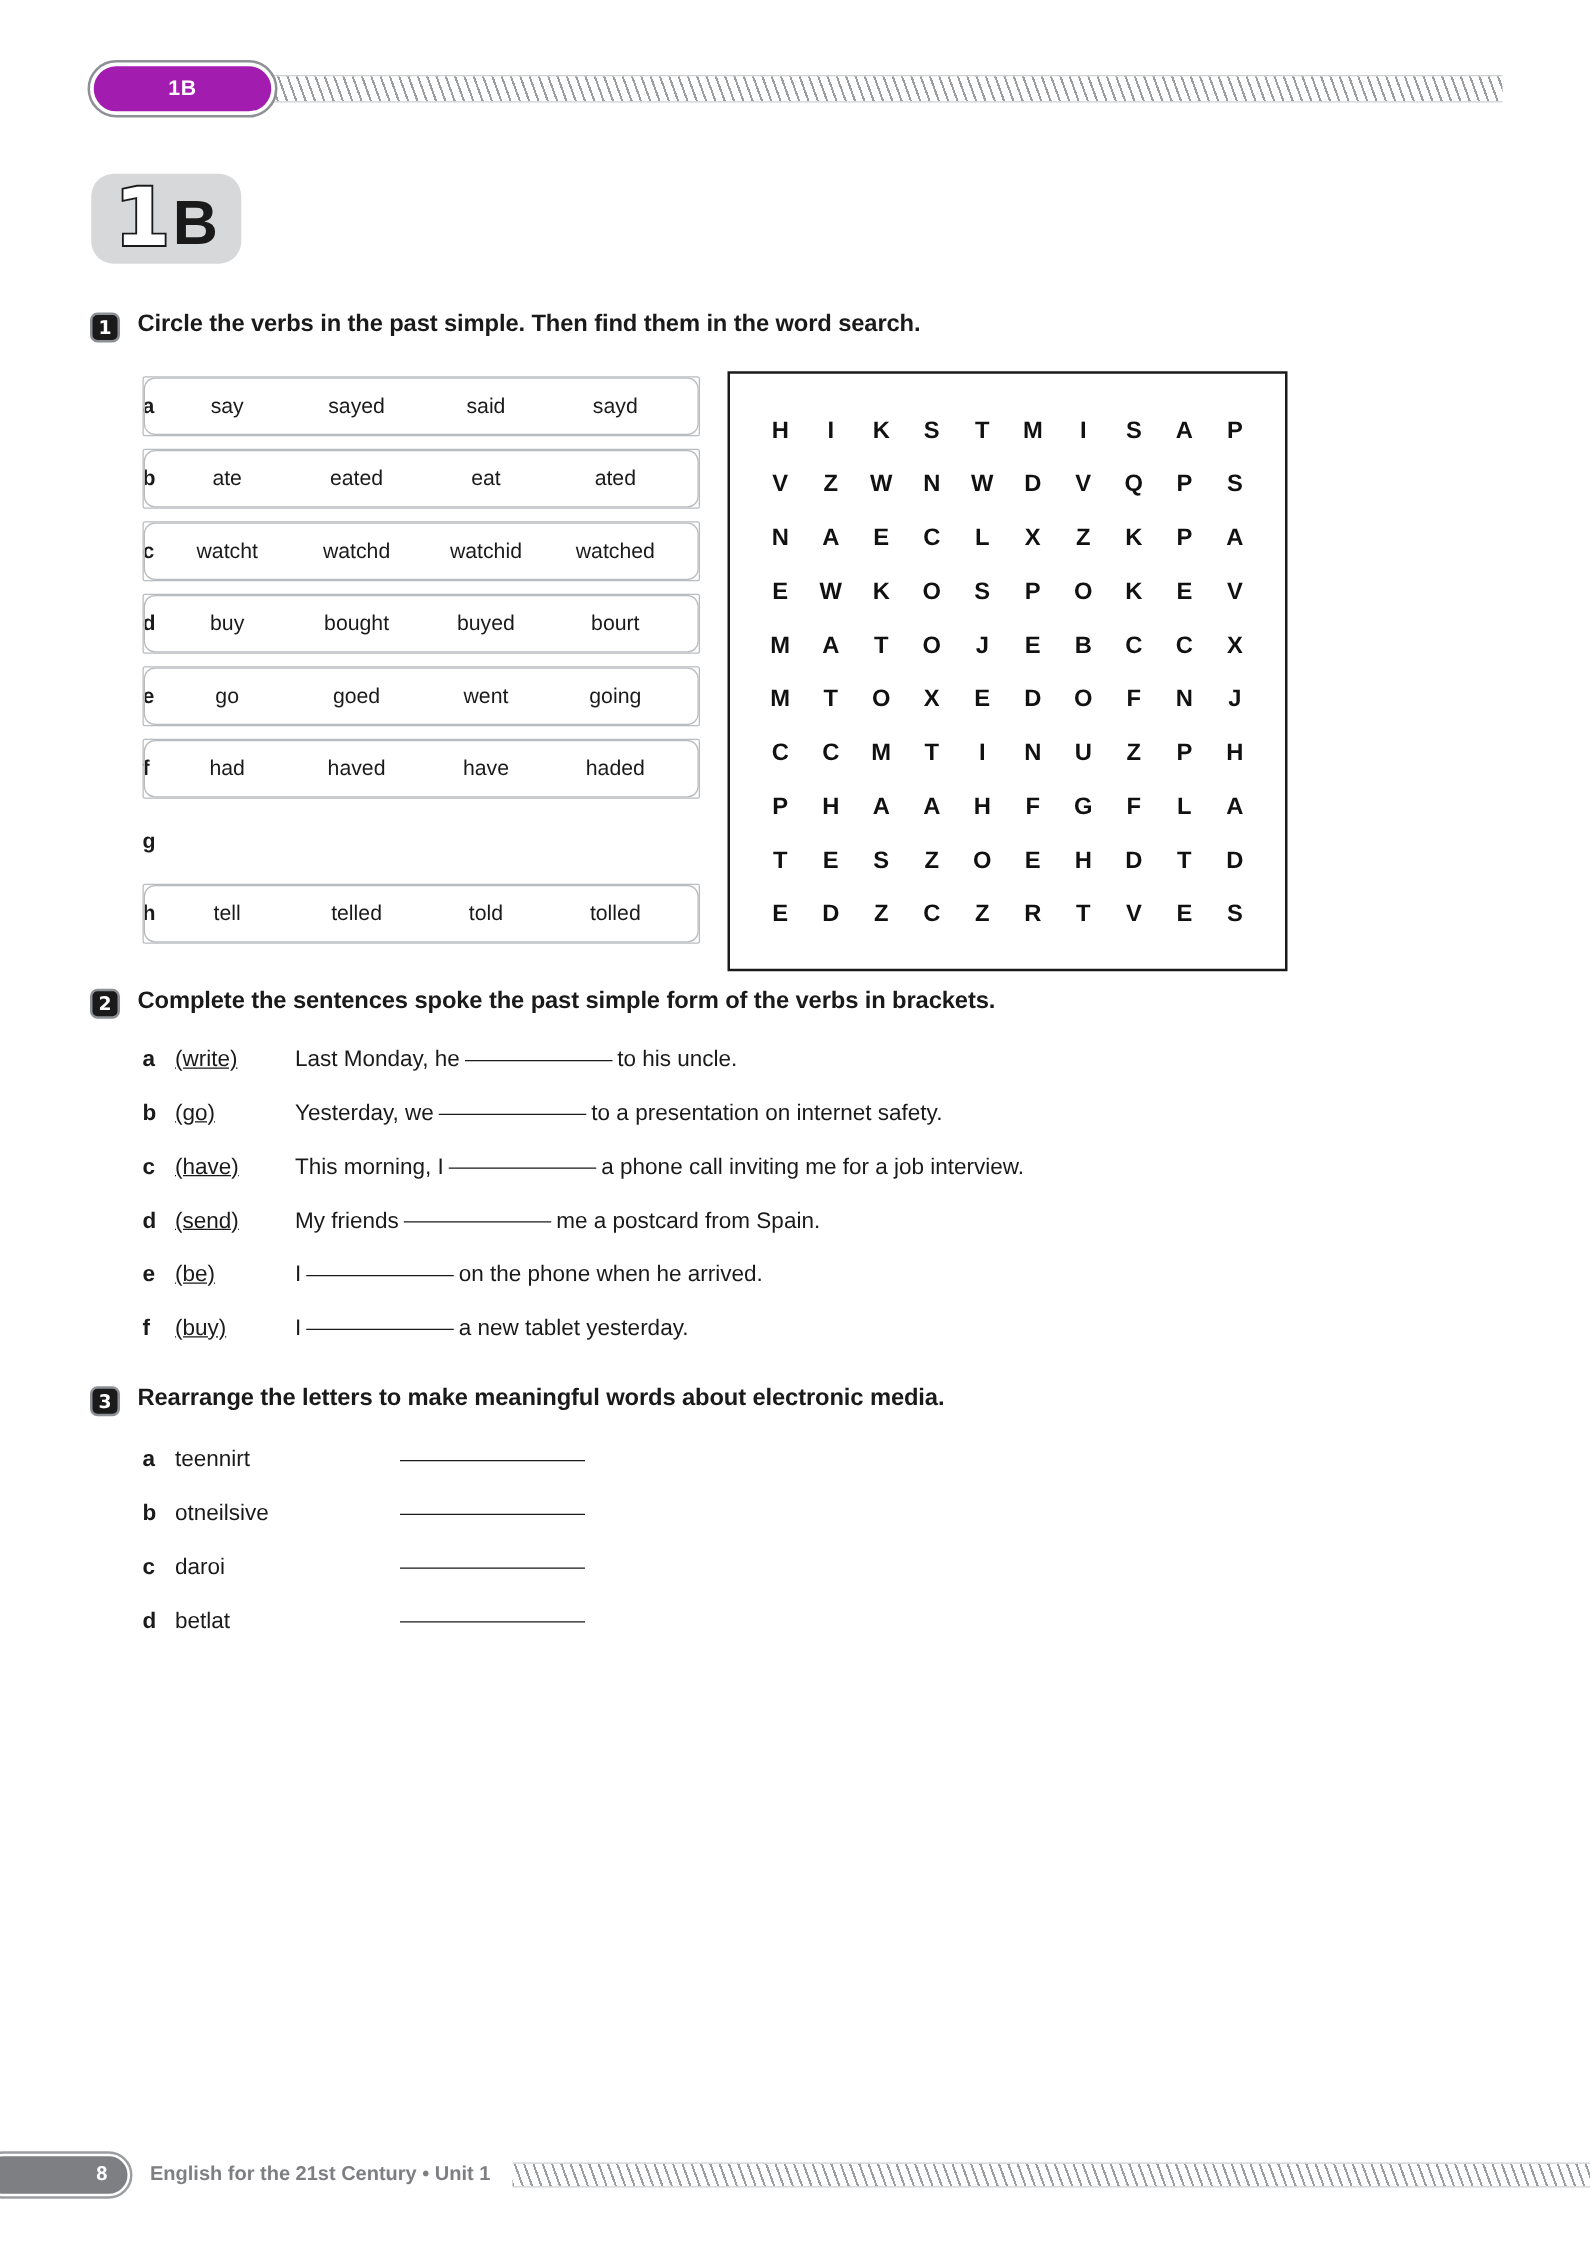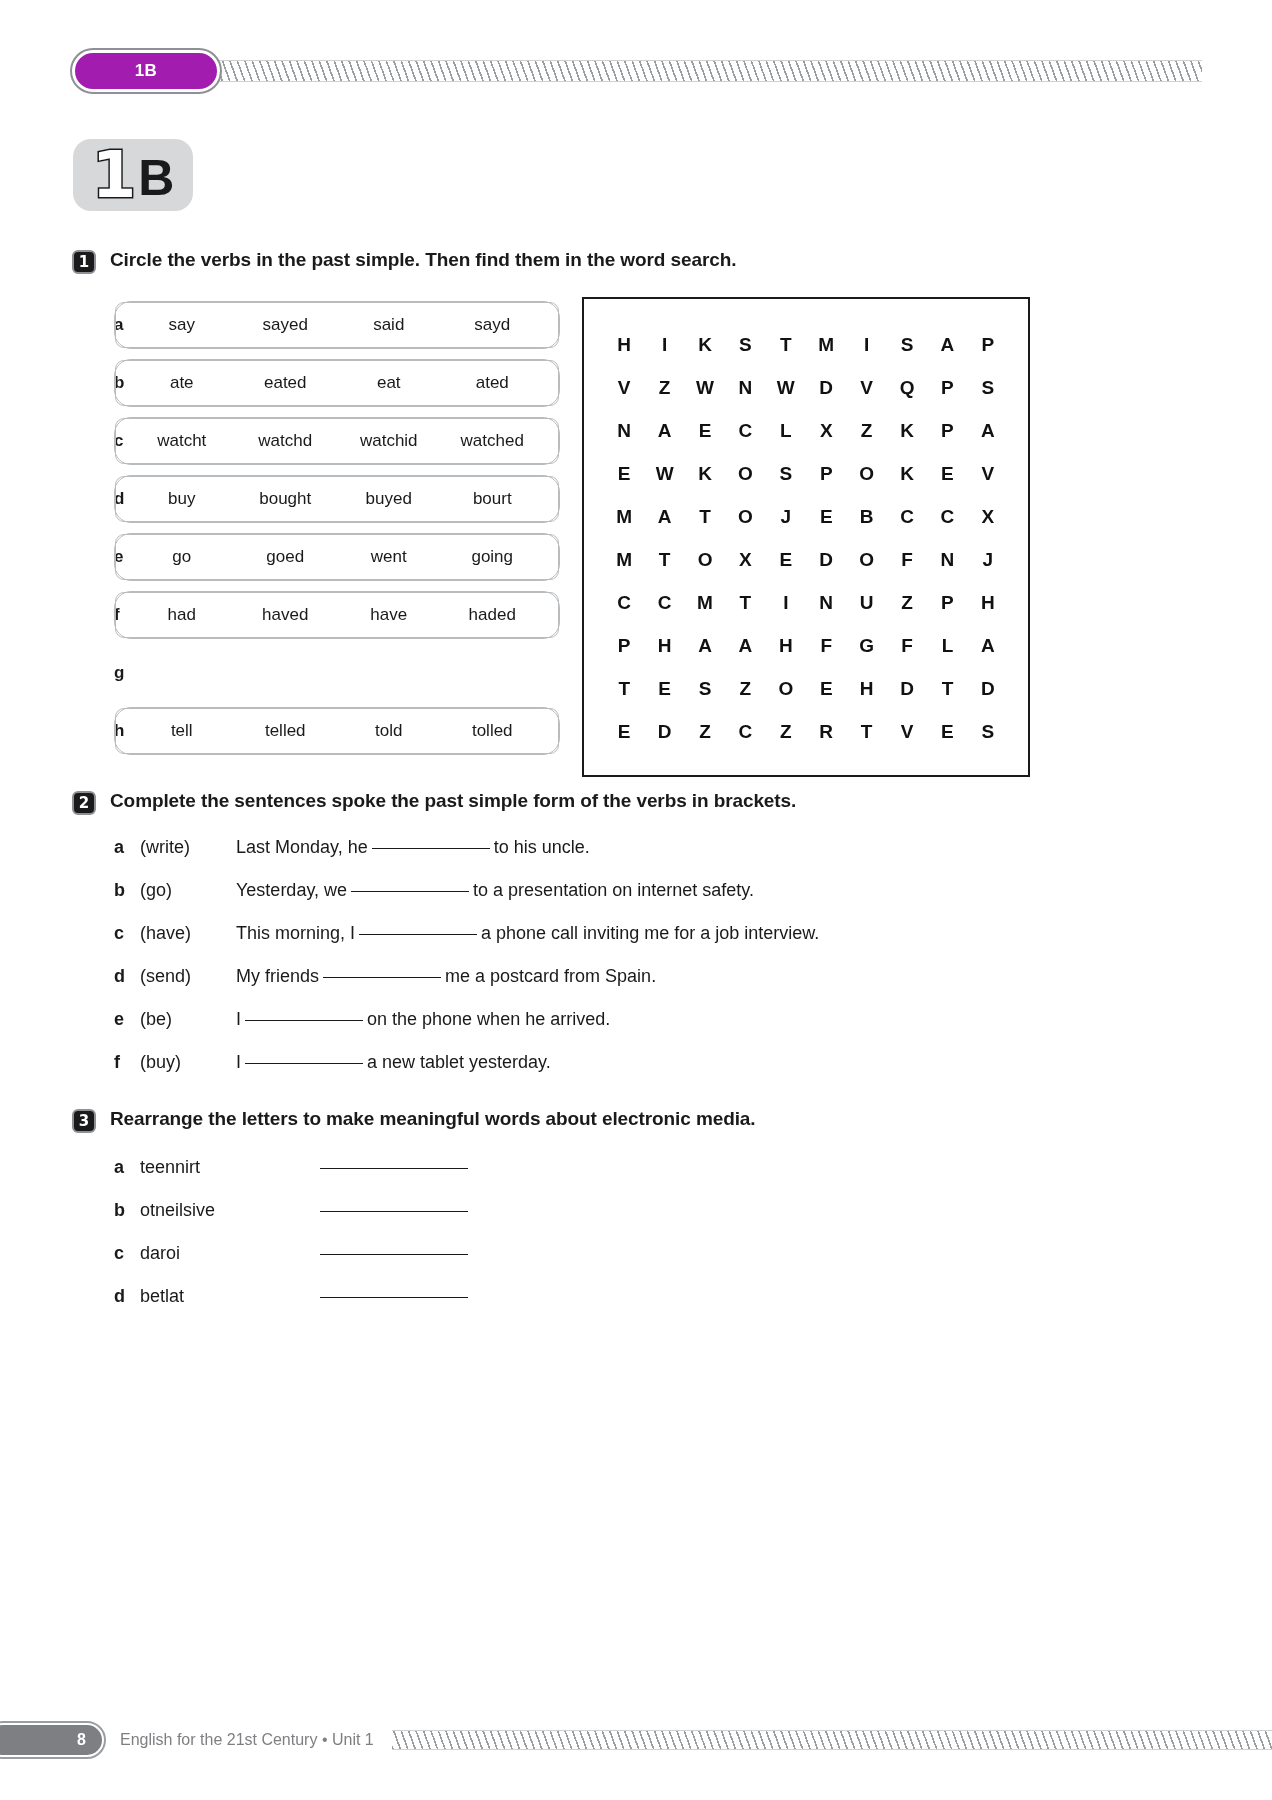--- a/index.html
+++ b/index.html
@@ -92,21 +92,21 @@
   .opt-col { width: 488px; }
   .opt-row { display: flex; align-items: center; height: 58px; }
   .opt-letter {
     width: 42px; flex: 0 0 auto;
     font-size: 17px; font-weight: bold;
     padding-left: 42px;
   }
   .opt-box {
     flex: 1 1 auto; height: 48px;
     border: 1.5px solid #b9bcbf;
-    border-radius: 17px;
+    border-radius: 2px;
     padding: 0;
   }
   .opt-inner {
     width: 100%; height: 100%;
     border: 1.5px solid #b9bcbf;
     border-radius: 9px;
     display: flex; align-items: center; justify-content: space-around;
     padding: 0 14px;
   }
   .opt-word {
@@ -133,21 +133,21 @@
   
   #ex2 { top: 790px; }
   .sent-list { margin-top: 22px; }
   .sent-row {
     display: flex; align-items: baseline;
     height: 43px;
     padding-left: 42px;
     font-size: 18px;
   }
   .sent-letter { width: 26px; flex: 0 0 auto; font-weight: bold; }
-  .sent-verb { width: 96px; flex: 0 0 auto; }
+  .sent-verb { width: 96px; flex: 0 0 auto; text-decoration: underline; }
   .sent-text { white-space: nowrap; }
   .blank {
     display: inline-block;
     width: 118px;
     border-bottom: 1.4px solid #1a1a1a;
     margin: 0 4px;
     position: relative; top: -4px;
   }
 
   
@@ -178,21 +178,21 @@
     border: 2.5px solid #ffffff;
     outline: 2px solid #9b9ea1;
     border-radius: 17px;
     color: #ffffff; font-size: 16px; font-weight: bold;
     display: flex; align-items: center; justify-content: flex-end;
     padding-right: 16px;
     margin-left: -14px;
     flex: 0 0 auto;
   }
   .footer-text {
-    font-size: 16px; font-weight: normal; color: #7d7f82;
+    font-size: 16px; font-weight: bold; color: #7d7f82;
     margin-left: 16px; white-space: nowrap;
     flex: 0 0 auto;
   }
   .footer-hatch {
     flex: 1 1 auto; height: 20px; margin-left: 18px; margin-right: 0;
     background-image: repeating-linear-gradient(
         70deg,
         #9b9ea1 0px, #9b9ea1 1.6px,
         #ffffff 1.6px, #ffffff 7px);
     border-top: 1px solid #cfd1d3;

